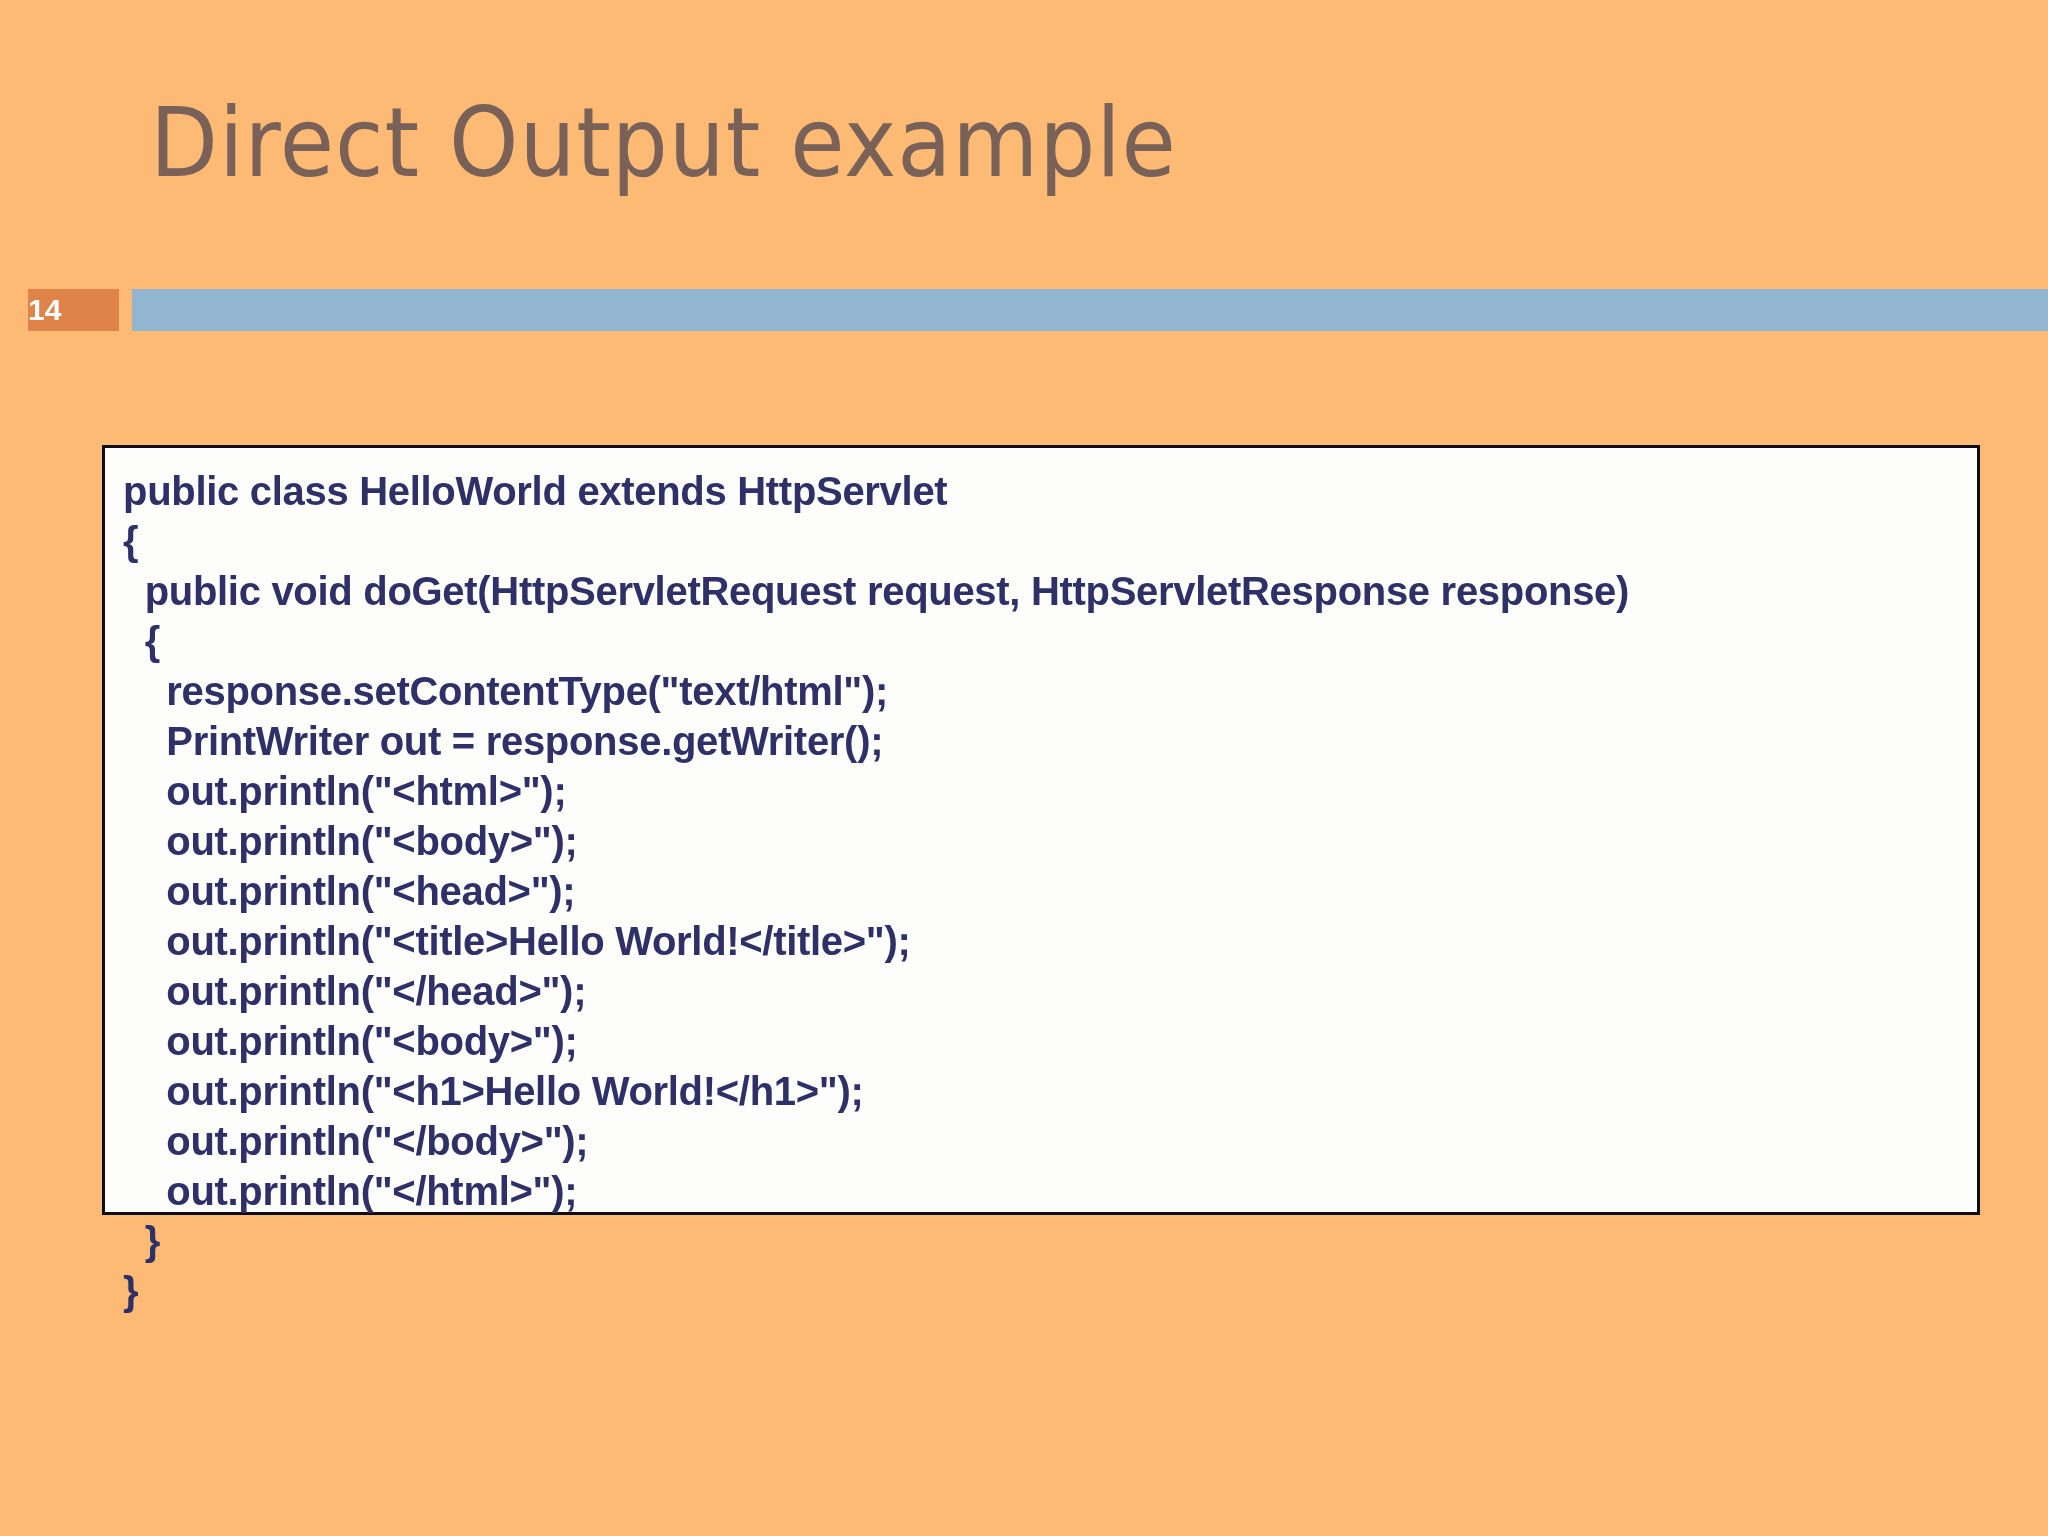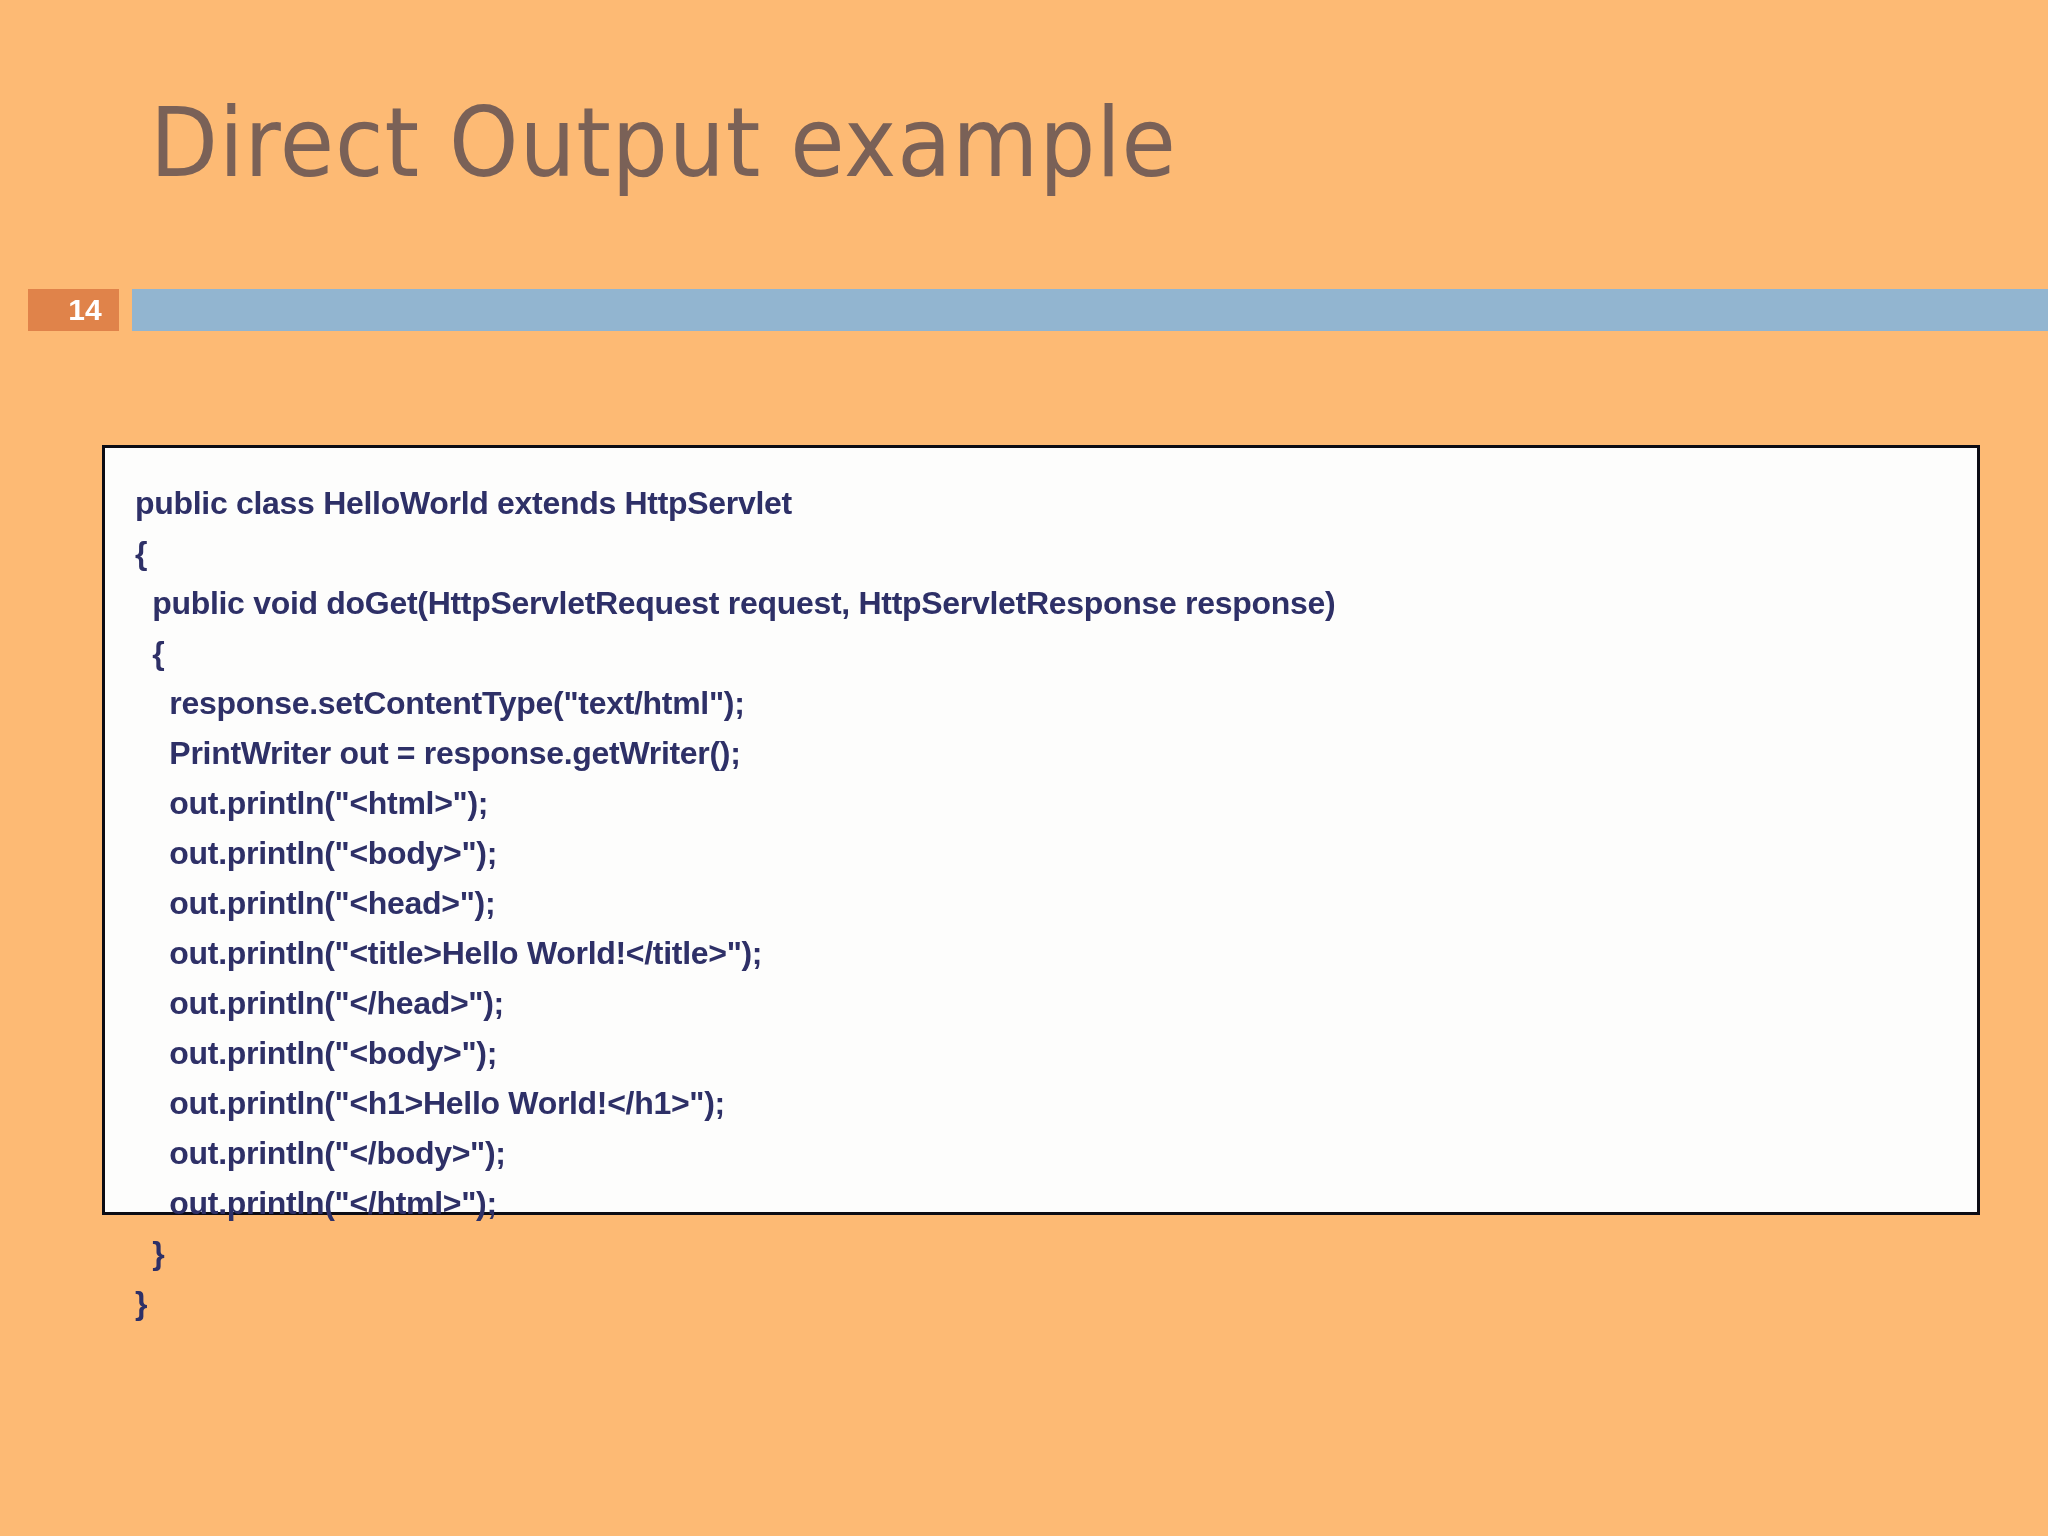--- a/index.html
+++ b/index.html
@@ -53,21 +53,20 @@
     background: #E0834A;
   }
 
   .page-badge-number {
     position: absolute;
     left: 0;
     top: 0;
     width: 114px;
     height: 42px;
     line-height: 42px;
-    text-align: center;
     color: #FFFFFF;
     font-family: "Liberation Sans", sans-serif;
     font-size: 30px;
     font-weight: 700;
   }
 
   .header-rule {
     position: absolute;
     left: 132px;
     top: 0;
@@ -86,24 +85,24 @@
     border: 3px solid #0C0C14;
     background: #FDFDFC;
     box-sizing: border-box;
   }
 
   .code-block {
     position: absolute;
     left: 14px;
     top: 14px;
     right: 10px;
-    margin: 16px;
+    margin: 4px;
     color: #2E3067;
     font-family: "Liberation Sans", sans-serif;
-    font-size: 32px;
+    font-size: 40px;
     font-weight: 700;
     line-height: 50px;
     white-space: pre;
     letter-spacing: -0.3px;
   }
 
   .code-line {
     display: block;
     height: 50px;
     white-space: pre;

